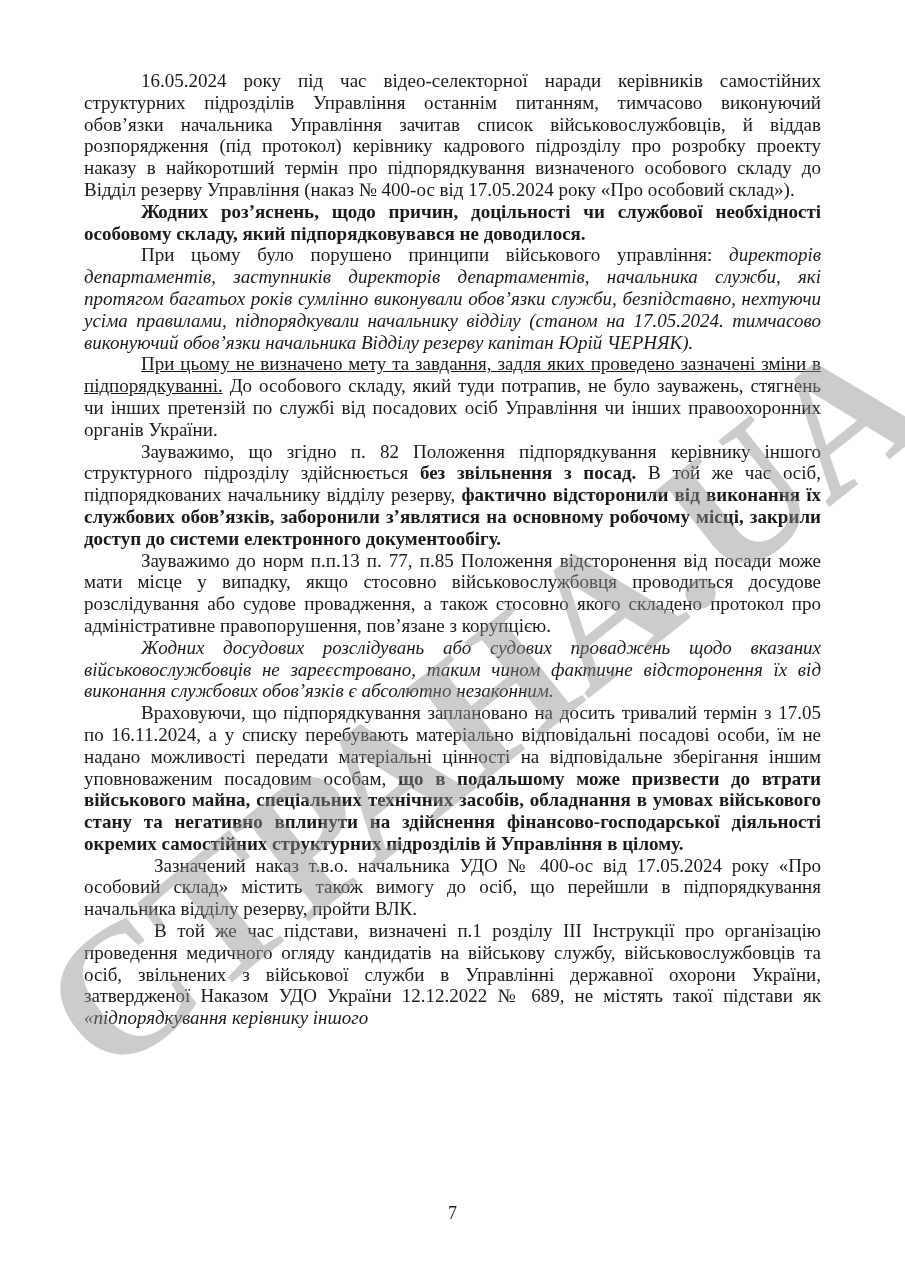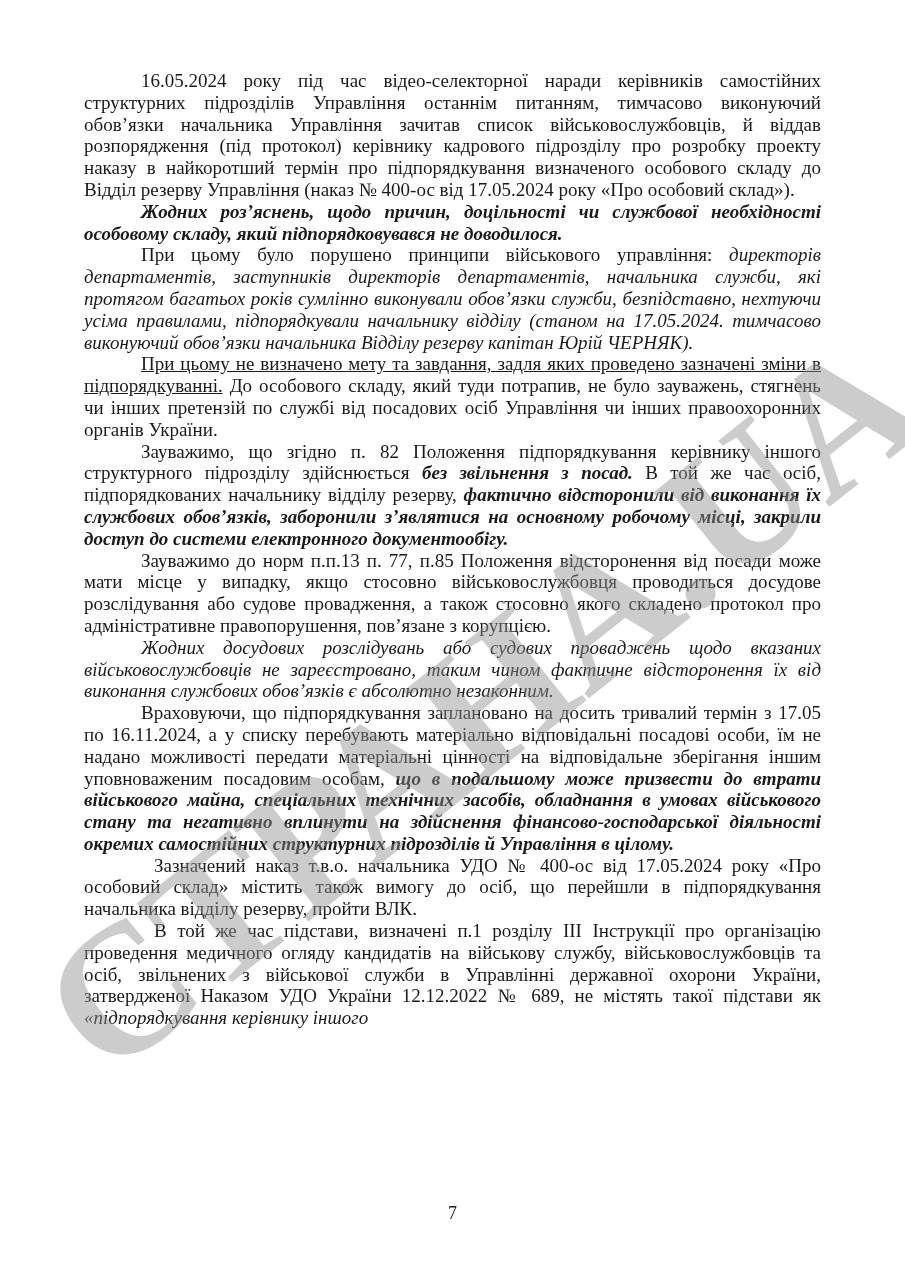--- a/index.html
+++ b/index.html
@@ -18,21 +18,21 @@
     left: 84px;
     width: 737px;
     text-align: justify;
     font-size: 19px;
     line-height: 21.8px;
   }
   .para { margin: 0; text-indent: 57px; }
   .para.indent-large { text-indent: 70px; }
   .r-regular { }
   .r-italic { font-style: italic; }
-  .r-bold-italic { font-style: italic; font-weight: bold; margin-top: 48px; }
+  .r-bold-italic { font-weight: bold; margin-top: 48px; }
   .r-underline { text-decoration: underline; }
   .watermark {
     position: absolute;
     left: 480px;
     top: 705px;
     transform: translate(-50%, -50%) rotate(-38.5deg);
     font-family: "Liberation Serif", serif;
     font-weight: bold;
     font-size: 185px;
     letter-spacing: -2px;

